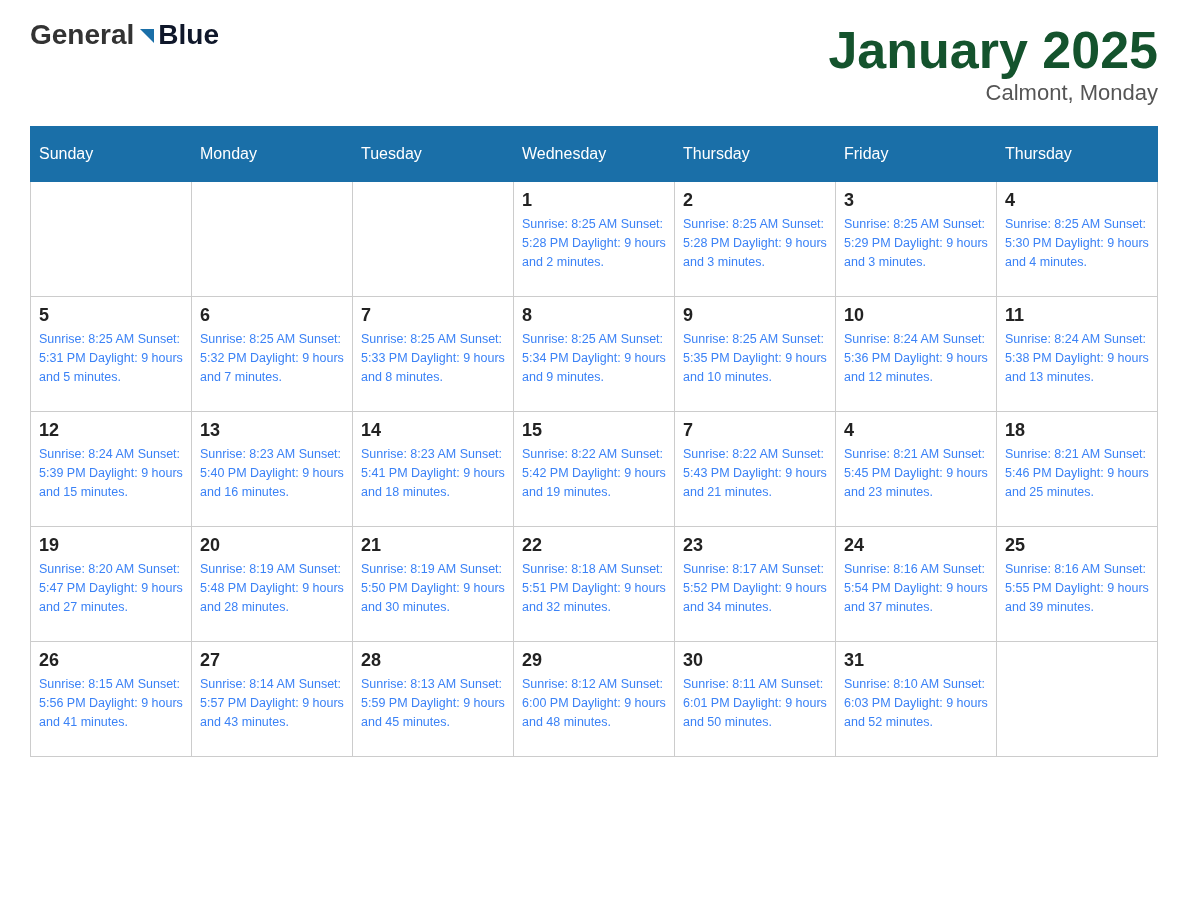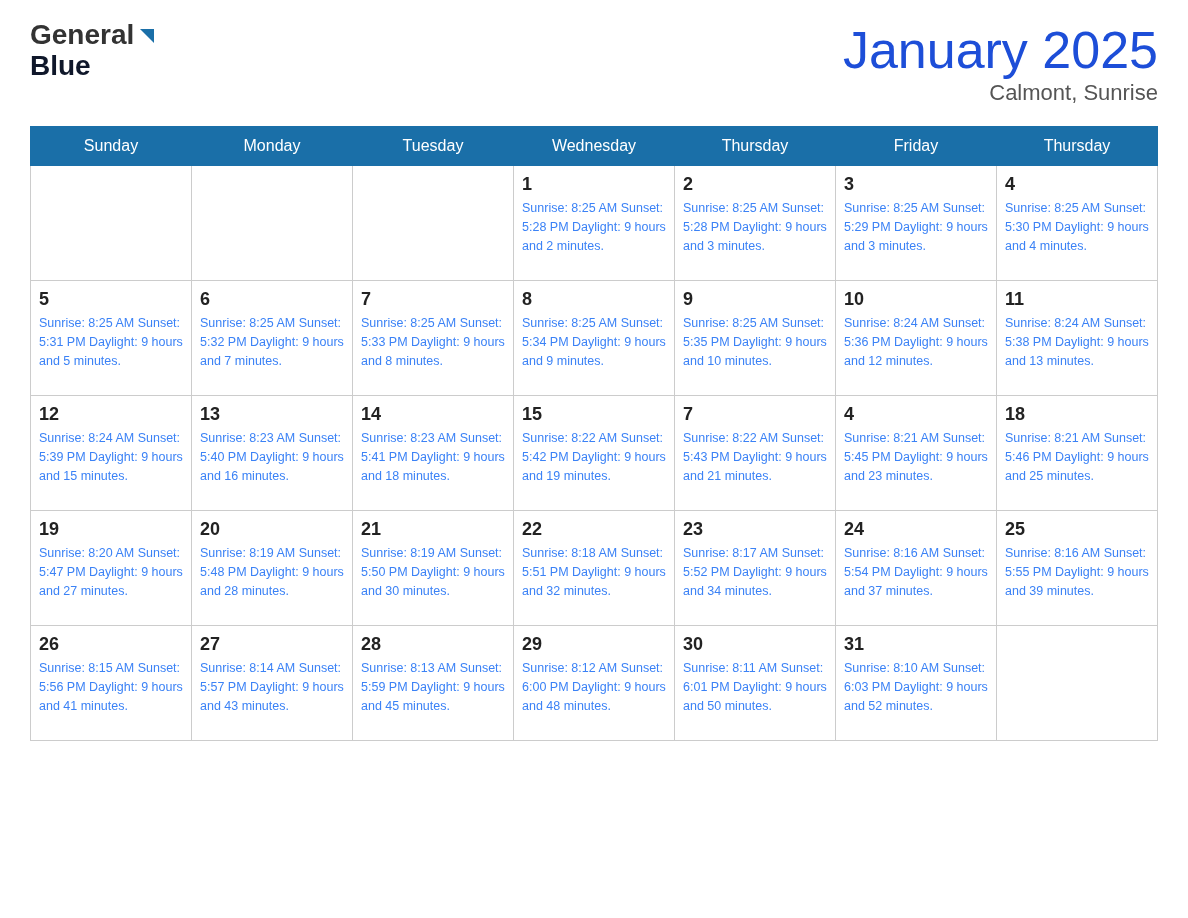--- a/index.html
+++ b/index.html
@@ -25,51 +25,51 @@
       font-weight: bold;
       color: #333;
     }
     .logo-text-blue {
       font-size: 28px;
       font-weight: bold;
       color: #0f172a;
     }
     .logo-wrapper {
       display: flex;
-      flex-direction: column;
+      flex-direction: row;
       line-height: 1.1;
     }
     .logo-line1 {
       display: flex;
       align-items: center;
     }
     .title-area {
       text-align: right;
     }
     .calendar-title {
       font-size: 52px;
-      font-weight: normal;
-      color: #1d4ed8;
+      font-weight: bold;
+      color: #14532d;
     }
     .calendar-subtitle {
       font-size: 22px;
       color: #555;
     }
     .calendar-table {
       width: 100%;
       border-collapse: collapse;
       table-layout: fixed;
     }
     .calendar-table thead tr th {
       background-color: #1a6fa8;
       color: #fff;
-      padding: 10px 8px;
+      padding: 18px 8px;
       font-size: 16px;
       font-weight: normal;
-      text-align: center;
+      text-align: left;
       border: 1px solid #1a6fa8;
     }
     .calendar-table tbody tr td {
       vertical-align: top;
       border: 1px solid #ccc;
       padding: 8px;
       min-height: 90px;
       height: 115px;
     }
     .cell-day {
@@ -108,21 +108,21 @@
           <polygon points="4,4 18,4 18,18" fill="#1a6fa8"></polygon>
         </svg>
       </div>
       <div>
         <span class="logo-text-blue">Blue</span>
       </div>
     </div>
   </div>
   <div class="title-area">
     <div class="calendar-title">January 2025</div>
-    <div class="calendar-subtitle">Calmont, Sunrise</div>
+    <div class="calendar-subtitle">Calmont, Monday</div>
   </div>
 </div>
 
 <table class="calendar-table">
   <thead>
     <tr>
 
     <th>Sunday</th>
         <th>Monday</th>
         <th>Tuesday</th>

